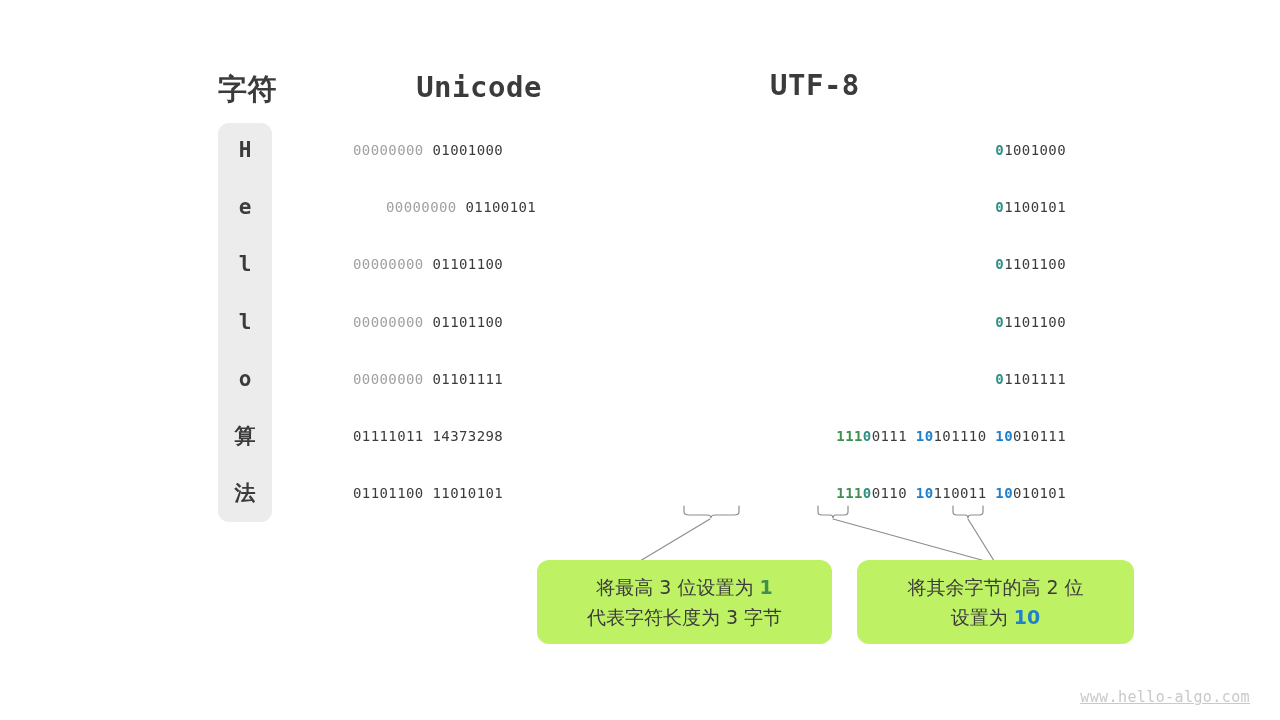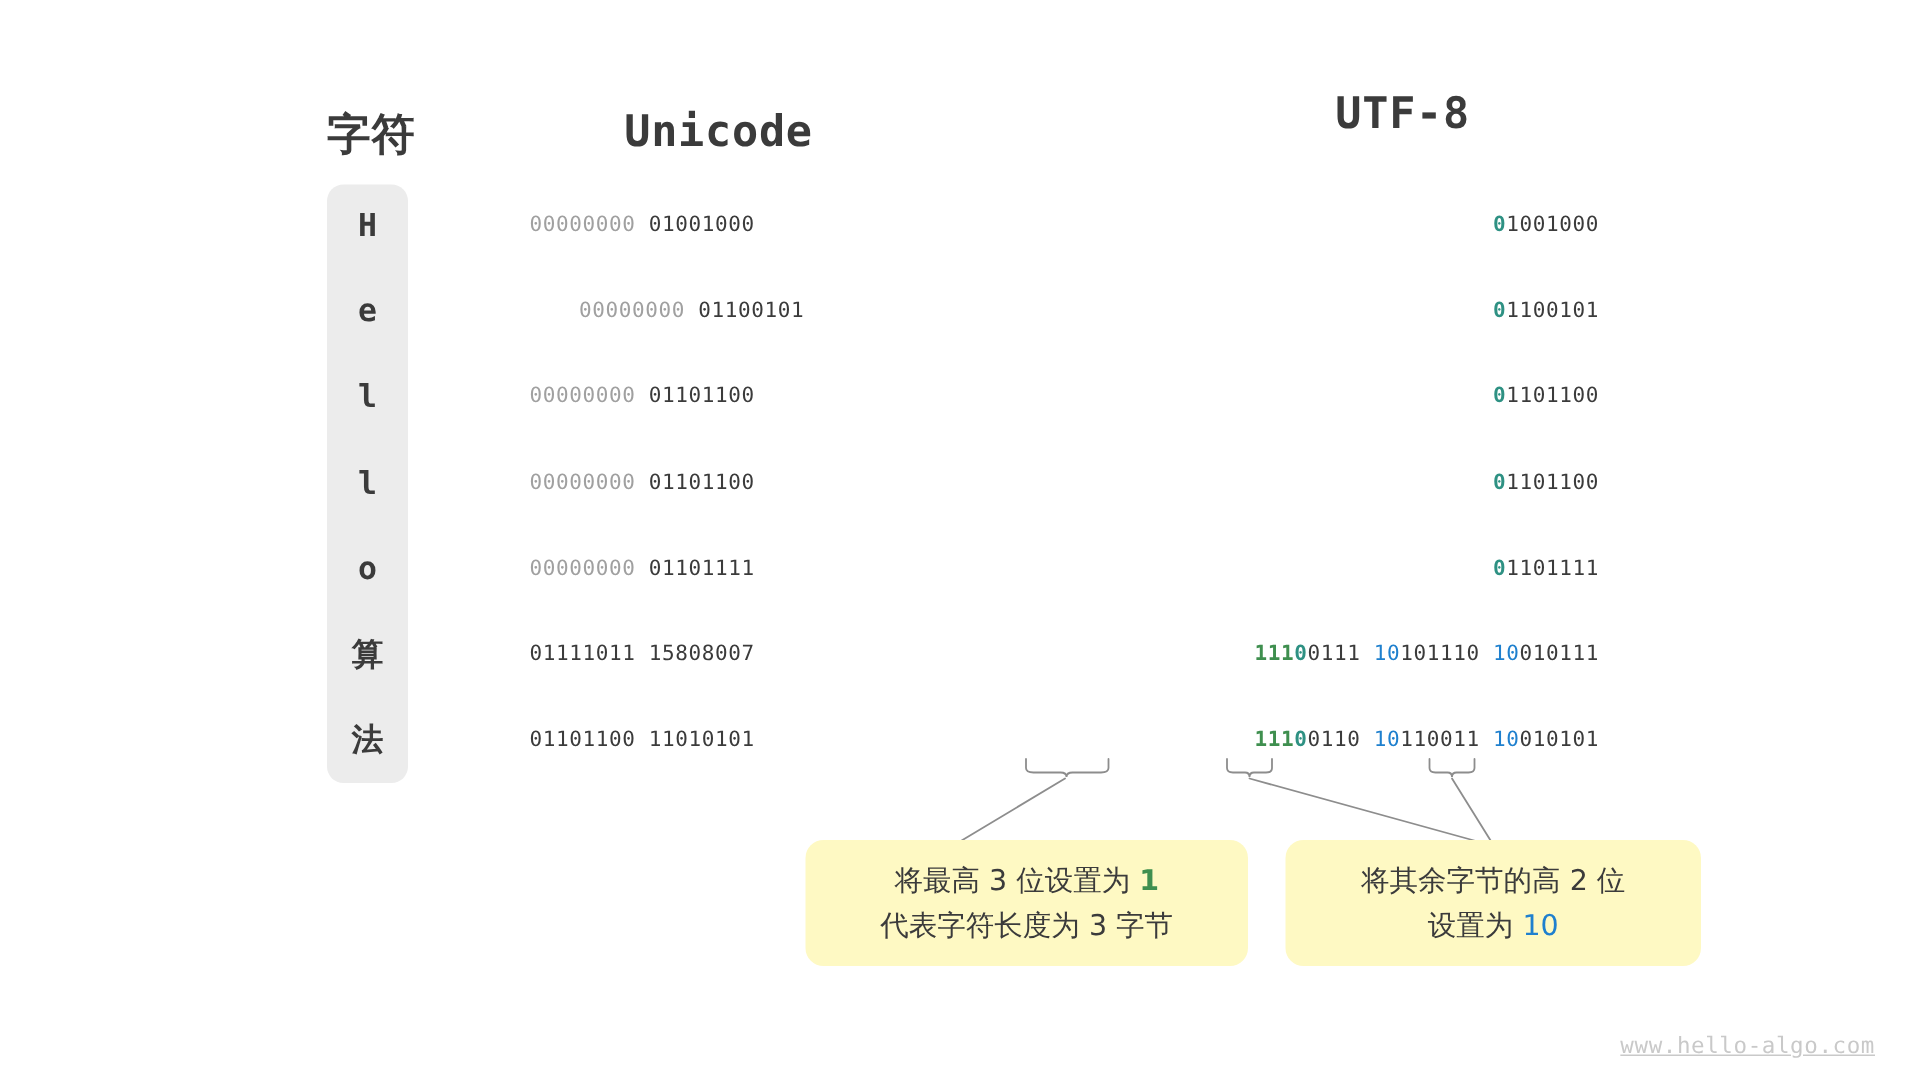--- a/index.html
+++ b/index.html
@@ -29,21 +29,21 @@
     font-size: 29px;
     color: #3b3b3b;
     letter-spacing: 0.5px;
     white-space: nowrap;
   }
   .col-head.cjk {
     font-family: "DejaVu Sans", sans-serif;
   }
   #head-char   { left: 218px; top: 70px; width: 56px; text-align: center; }
   #head-unicode{ left: 353px; top: 70px; width: 252px; text-align: center; }
-  #head-utf8   { left: 770px; top: 58px; width: 210px; text-align: right; }
+  #head-utf8   { left: 770px; top: 68px; width: 210px; text-align: left; }
 
   
   .char-plaque {
     position: absolute;
     left: 218px;
     top: 123px;
     width: 54px;
     height: 399px;
     background: #ececec;
     border-radius: 11px;
@@ -75,36 +75,36 @@
     white-space: pre;
     color: #3b3b3b;
   }
   .uni { left: 353px; width: 252px; text-align: left; }
   .utf { right: 214px; text-align: right; }
 
   .dim   { color: #a0a0a0; }
   .dark  { color: #3b3b3b; }
   .teal  { color: #2e9183; font-weight: bold; }
   .green { color: #3f8f4f; font-weight: bold; }
-  .blue  { color: #1f80ce; font-weight: normal; }
+  .blue  { color: #1f80ce; font-weight: bold; }
 
   
   #connectors {
     position: absolute;
     left: 0;
     top: 0;
     width: 1280px;
     height: 720px;
     pointer-events: none;
   }
 
   
   .callout {
     position: absolute;
-    background: #fef9c3;
+    background: #bef264;
     border-radius: 12px;
     display: flex;
     flex-direction: column;
     align-items: center;
     justify-content: center;
     font-family: "DejaVu Sans", sans-serif;
     font-size: 19px;
     color: #3b3b3b;
     line-height: 30px;
   }
@@ -145,21 +145,21 @@
       <div class="char-cell" style="top: 252.4px;">l</div>
       <div class="bin uni" style="top: 252.4px;"><span class="dim">00000000</span><span> </span><span class="dark">01101100</span></div>
       <div class="bin utf" style="top: 252.4px;"><span class="teal">0</span><span class="dark">1101100</span></div>
       <div class="char-cell" style="top: 309.6px;">l</div>
       <div class="bin uni" style="top: 309.6px;"><span class="dim">00000000</span><span> </span><span class="dark">01101100</span></div>
       <div class="bin utf" style="top: 309.6px;"><span class="teal">0</span><span class="dark">1101100</span></div>
       <div class="char-cell" style="top: 366.8px;">o</div>
       <div class="bin uni" style="top: 366.8px;"><span class="dim">00000000</span><span> </span><span class="dark">01101111</span></div>
       <div class="bin utf" style="top: 366.8px;"><span class="teal">0</span><span class="dark">1101111</span></div>
       <div class="char-cell cjk" style="top: 424px;">算</div>
-      <div class="bin uni" style="top: 424px;"><span class="dark">01111011</span><span> </span><span class="dark">15808007</span></div>
+      <div class="bin uni" style="top: 424px;"><span class="dark">01111011</span><span> </span><span class="dark">14373298</span></div>
       <div class="bin utf" style="top: 424px;"><span class="green">111</span><span class="teal">0</span><span class="dark">0111 </span><span class="blue">10</span><span class="dark">101110 </span><span class="blue">10</span><span class="dark">010111</span></div>
       <div class="char-cell cjk" style="top: 481.2px;">法</div>
       <div class="bin uni" style="top: 481.2px;"><span class="dark">01101100</span><span> </span><span class="dark">11010101</span></div>
       <div class="bin utf" style="top: 481.2px;"><span class="green">111</span><span class="teal">0</span><span class="dark">0110 </span><span class="blue">10</span><span class="dark">110011 </span><span class="blue">10</span><span class="dark">010101</span></div>
     </div>
 
   <svg id="connectors" viewBox="0 0 1280 720">
     <g fill="none" stroke="#8d8d8d" stroke-width="1.2" stroke-linecap="round">
 
       <path d="M684,506 L684,512 Q684,515 689,515 L707,515 Q711,515 711,518 Q711,515 715,515 L734,515 Q739,515 739,512 L739,506"></path>

